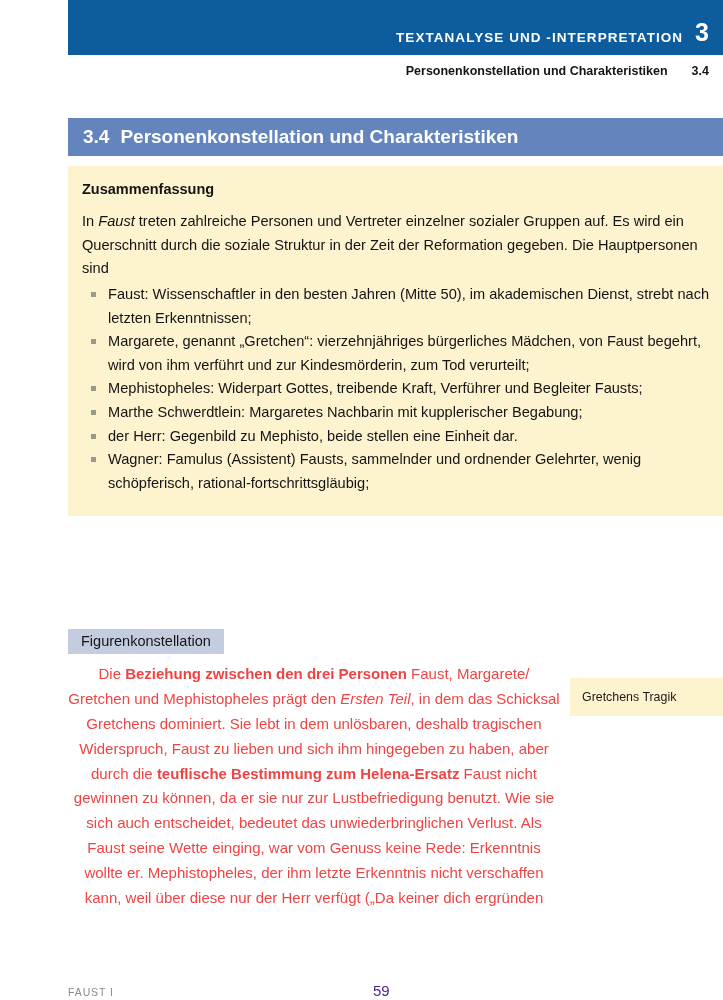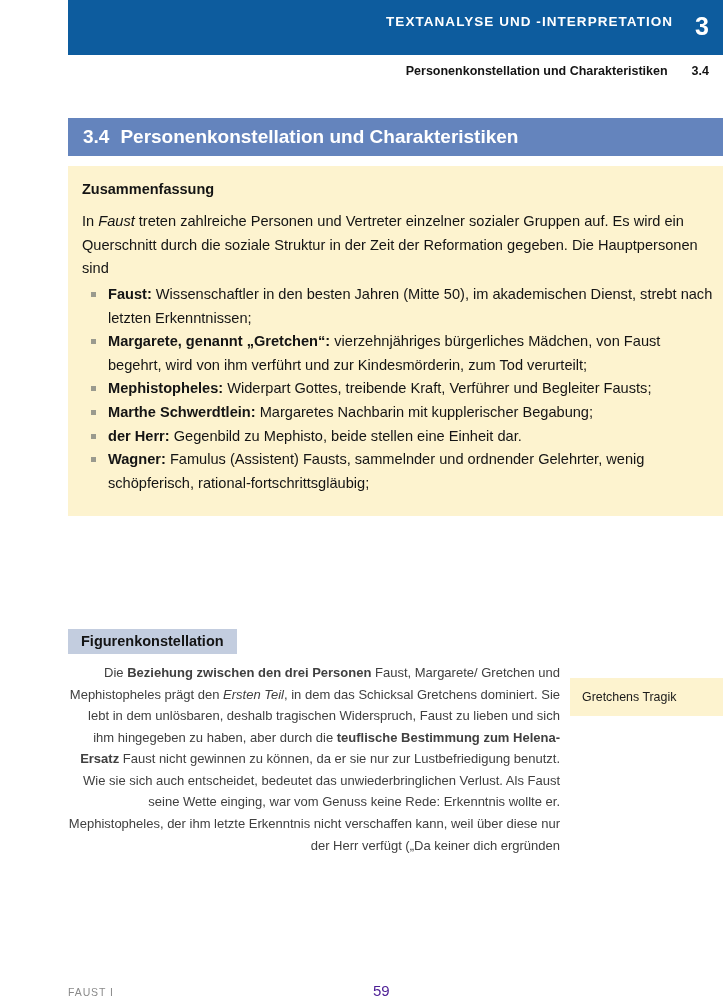--- a/index.html
+++ b/index.html
@@ -22,24 +22,24 @@
     left: 68px;
     top: 0;
     width: 655px;
     height: 55px;
     background: #0d5c9e;
     box-sizing: border-box;
   }
   .header-bar-inner {
     position: absolute;
     right: 14px;
-    bottom: 16px;
-    display: flex;
-    align-items: flex-start;
-    gap: 22px;
+    bottom: 10px;
+    display: flex;
+    align-items: flex-end;
+    gap: 12px;
   }
   .header-chapter-title {
     color: #ffffff;
     font-size: 13.5px;
     font-weight: bold;
     letter-spacing: 1.05px;
     white-space: nowrap;
   }
   .header-chapter-num {
     color: #ffffff;
@@ -130,45 +130,45 @@
     margin-bottom: 0px;
   }
   ul.person-list li .bullet-square {
     position: absolute;
     left: 9px;
     top: 9px;
     width: 5px;
     height: 5px;
     background: #9a9a8e;
   }
-  ul.person-list li b { font-weight: bold; }
+  ul.person-list li b { font-weight: normal; }
 
   
   .keyword-tag {
     position: absolute;
     left: 68px;
     top: 629px;
     background: #c3cddf;
     padding: 4px 13px 5px 13px;
     font-size: 14.5px;
-    font-weight: bold;
+    font-weight: normal;
     color: #141414;
     box-sizing: border-box;
   }
 
   
   .body-col {
     position: absolute;
     left: 68px;
     top: 662px;
     width: 492px;
-    font-size: 13px;
+    font-size: 15px;
     line-height: 1.66;
-    color: #404040;
-    text-align: right;
+    color: #ef4444;
+    text-align: center;
   }
   .body-col p { margin: 0; }
   .body-col b { font-weight: bold; }
   .body-col em { font-style: italic; }
 
   
   .margin-note {
     position: absolute;
     left: 570px;
     top: 678px;

